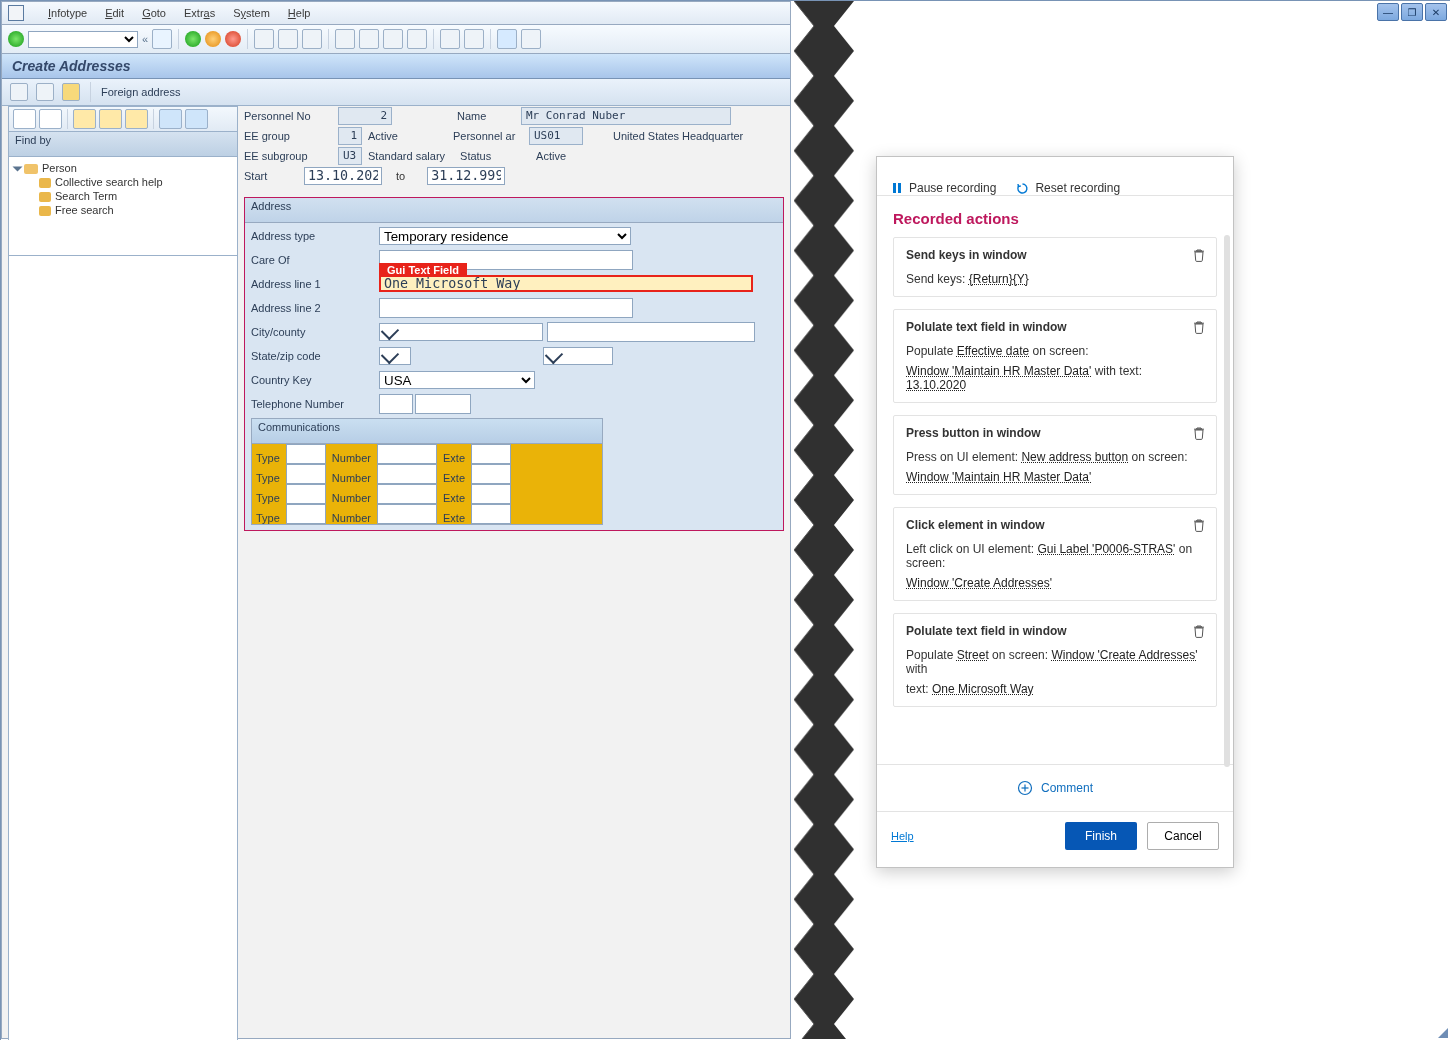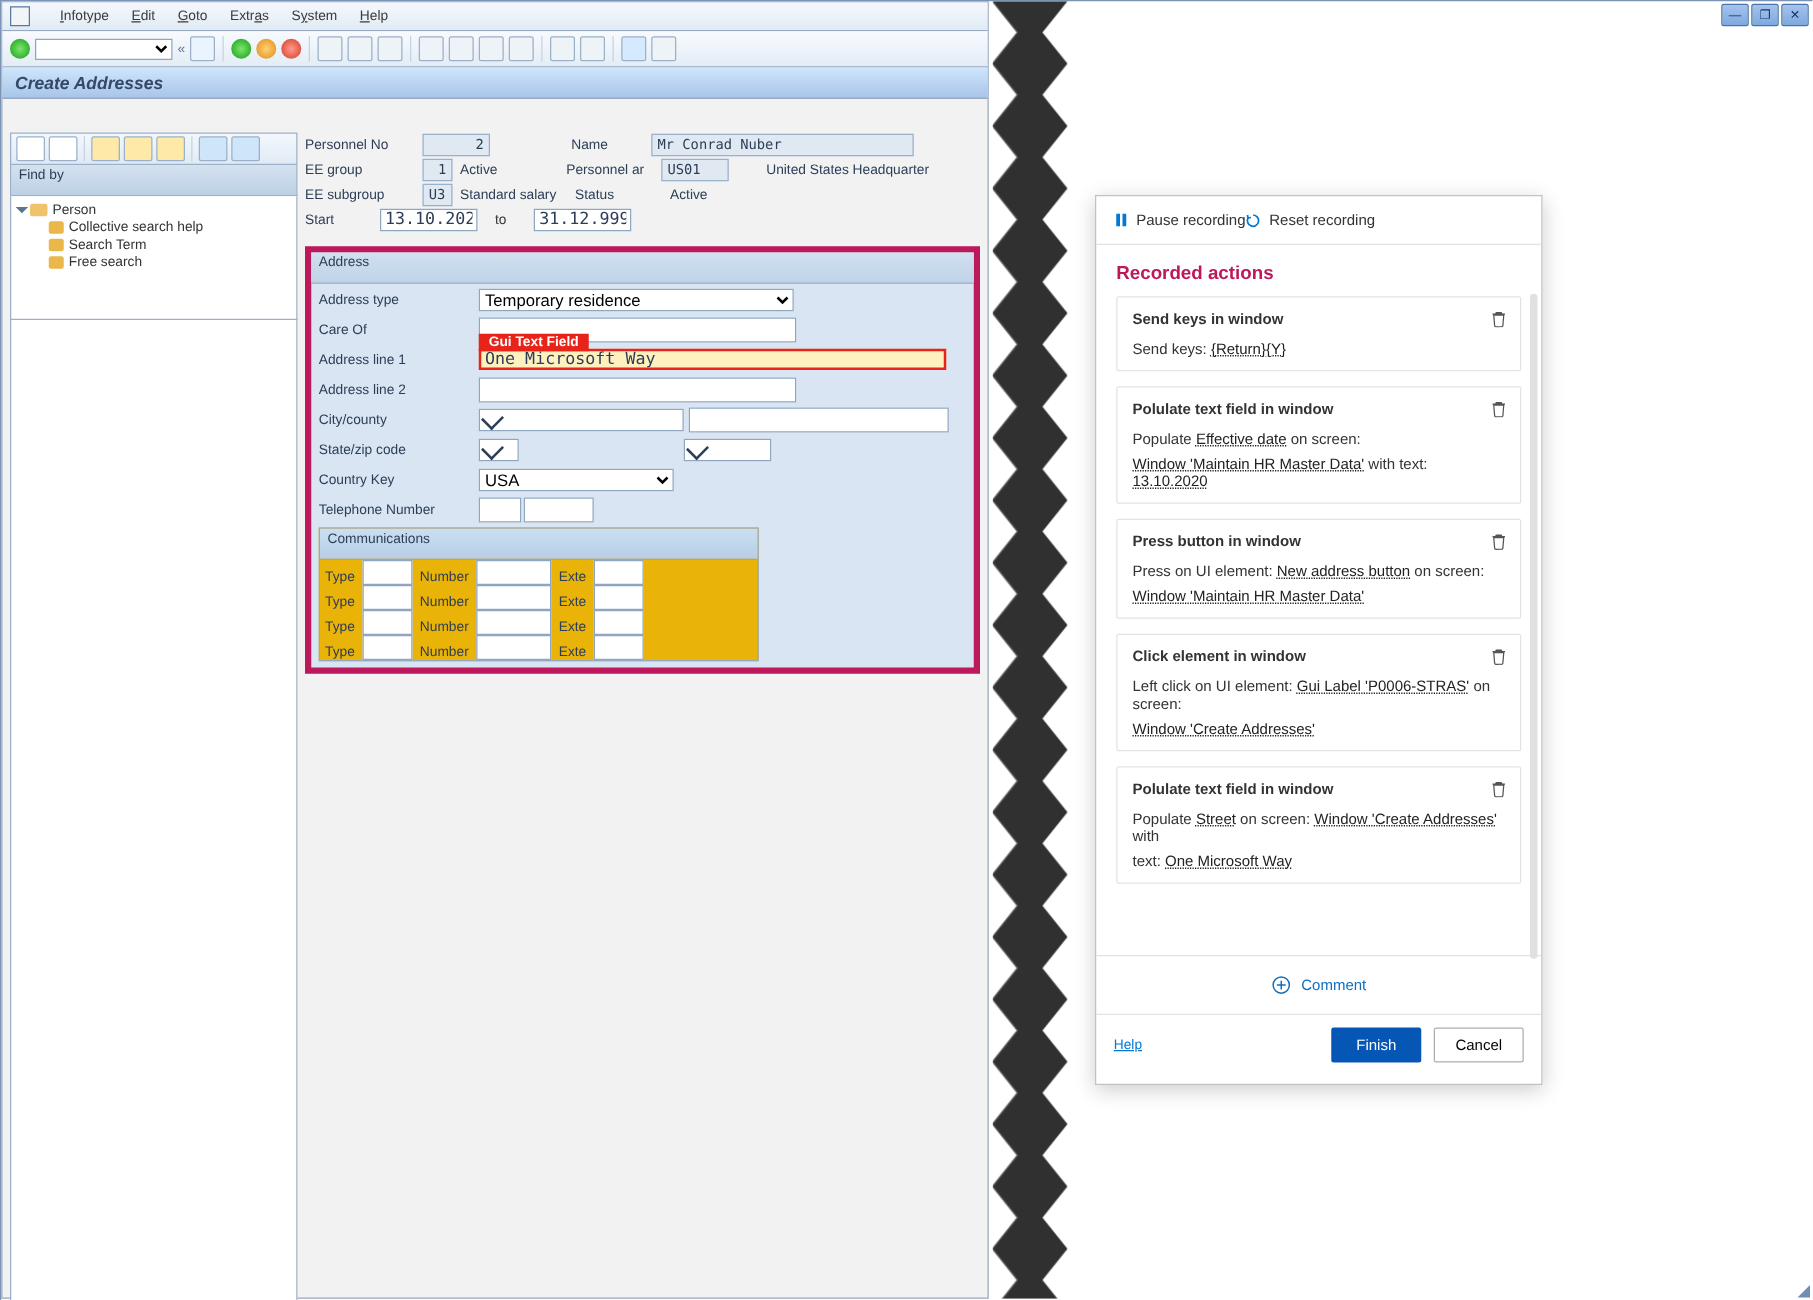--- a/index.html
+++ b/index.html
@@ -30,21 +30,21 @@
 .tree .triangle{display:inline-block;width:0;height:0;border-top:5px solid transparent;border-bottom:5px solid transparent;border-left:5px solid #5b748f;margin-right:4px;transform:rotate(90deg);vertical-align:middle}
 .tree .person-ic{display:inline-block;width:14px;height:10px;background:#f0c36a;border-radius:2px;margin-right:4px;vertical-align:middle}
 .tree .binoc{display:inline-block;width:12px;height:10px;background:#eab74a;border-radius:2px;margin-right:4px;vertical-align:middle}
 .treescroll{border:1px solid #9bb1ca;border-top:0;height:calc(100% - 140px);background:#fff}
 .formcol{flex:1}
 .hdr-row{display:flex;align-items:center;height:19px;margin-bottom:1px}
 .hdr-lbl{width:94px;color:#2c3e57}
 .hdr-box{background:#e0e8f1;border:1px solid #9bb1ca;height:16px;padding:0 4px;display:inline-flex;align-items:center;justify-content:flex-end;font-family:"Consolas",monospace;color:#2c3e57}
 .hdr-txt{color:#2c3e57;margin-left:6px}
 .hdr-inp{background:#fff;border:1px solid #8fa6c0;height:16px;padding:0 3px;font-family:"Consolas",monospace;color:#2c3e57}
-.panel{border:5px solid #be185d;margin-top:12px;background:#d9e5f2}
+.panel{border:1px solid #be185d;margin-top:12px;background:#d9e5f2}
 .panel-title{height:20px;background:linear-gradient(#d1e0f0,#bfd3e8);padding:2px 6px;color:#2c3e57;border-bottom:1px solid #97a9c0}
 .panel-body{padding:3px 6px}
 .frow{display:flex;align-items:center;height:20px;margin-bottom:4px}
 .flbl{width:128px;color:#2c3e57}
 .finp{background:#fff;border:1px solid #8fa6c0;height:16px}
 .fselect{background:#fff;border:1px solid #8fa6c0;height:18px;width:252px}
 .gui-tag{position:absolute;background:#e8231a;color:#fff;font-weight:600;font-size:11px;padding:1px 8px}
 .addrline1-wrap{position:relative}
 .addrline1{position:absolute;left:0;top:0;width:374px;height:17px;background:#fff0bf;border:2px solid #e8231a;font-family:"Consolas",monospace;color:#2c3e57;padding:0 3px;box-sizing:border-box}
 .check{display:inline-block;width:12px;height:10px;border-left:2px solid #2c3e57;border-bottom:2px solid #2c3e57;transform:rotate(-45deg);margin:0 3px 3px 3px}
@@ -54,21 +54,21 @@
 .comm-inp{background:#fff;border:1px solid #8fa6c0;height:16px;width:34px}
 
 .torn{position:absolute;left:793px;top:0;width:60px;height:1038px}
 .torn svg{width:100%;height:100%}
 
 .recorder{position:absolute;left:875px;top:155px;width:356px;height:710px;background:#fff;border:1px solid #c2c2c2;box-shadow:0 4px 16px rgba(0,0,0,.2)}
 .rec-title{height:30px;background:#0078d4;color:#fff;display:flex;align-items:center;font-size:12px}
 .rec-title .rec-ic{width:26px;display:flex;justify-content:center;align-items:center}
 .rec-winbtns{margin-left:auto;display:flex;height:100%}
 .rec-winbtn{width:38px;display:flex;justify-content:center;align-items:center;color:#fff}
-.rec-toolbar{height:38px;display:flex;align-items:center;padding:0 14px;font-size:12px;color:#333;border-bottom:1px solid #e3e3e3}
+.rec-toolbar{height:38px;display:flex;align-items:flex-end;gap:20px;padding:0 14px;font-size:12px;color:#333;border-bottom:1px solid #e3e3e3}
 .rec-tool{display:flex;align-items:center;gap:6px}
 .rec-body{height:calc(100% - 30px - 38px - 94px);overflow:auto;padding:10px 16px}
 .rec-h{font-size:15px;font-weight:600;color:#be185d;margin:4px 0 10px 0}
 .card{border:1px solid #e3e3e3;border-radius:2px;padding:10px 12px;margin-bottom:12px;position:relative;font-size:12px;color:#333}
 .card-title{font-weight:600;margin-bottom:10px}
 .card .trash{position:absolute;right:10px;top:10px;width:14px;height:14px}
 .ul{text-decoration:underline dotted;color:#222}
 .rec-scrollbar{position:absolute;right:3px;top:78px;bottom:100px;width:6px;background:#e0e0e0;border-radius:3px}
 .rec-add{height:46px;display:flex;justify-content:center;align-items:center;gap:8px;color:#106ebe;font-size:12px;border-top:1px solid #e3e3e3}
 .rec-footer{height:48px;border-top:1px solid #e3e3e3;display:flex;align-items:center;padding:0 14px}
@@ -126,20 +126,27 @@
       <span class="tb-sep"></span>
       <span class="tb-icon"></span>
       <span class="tb-icon"></span>
       <span class="tb-sep"></span>
       <span class="tb-icon" style="background:#d6eaff"></span>
       <span class="tb-icon"></span>
     </div>
 
     <div class="title-strip">Create Addresses</div>
 
+    <div class="subtoolbar">
+      <span class="tb-icon" style="width:16px;height:16px"></span>
+      <span class="tb-icon" style="width:16px;height:16px"></span>
+      <span class="tb-icon" style="width:16px;height:16px;background:#f7d97b"></span>
+      <span class="tb-sep"></span>
+      <span>Foreign address</span>
+    </div>
 
     <div class="content-area">
 
       <div class="navcol">
         <div class="navarrows">
           <div class="arrowbtn"></div>
           <div class="arrowbtn"></div>
           <div class="tb-sep"></div>
           <div class="arrowbtn" style="background:#ffe9a8"></div>
           <div class="arrowbtn" style="background:#ffe9a8"></div>

